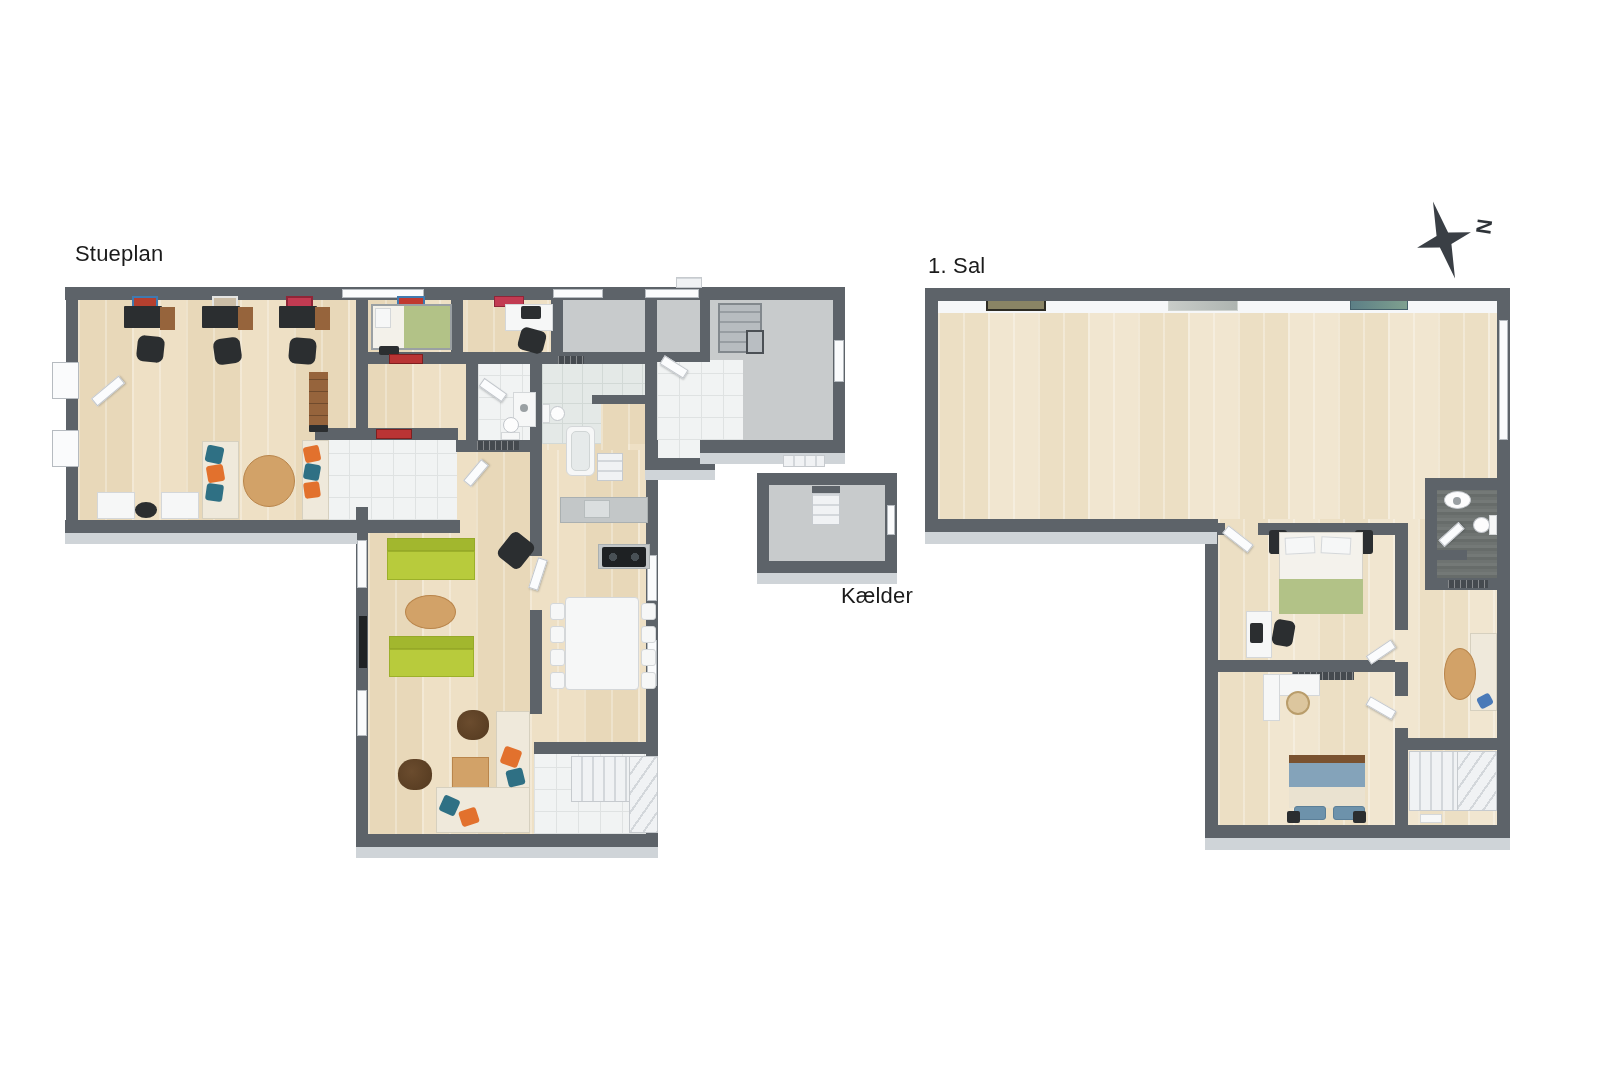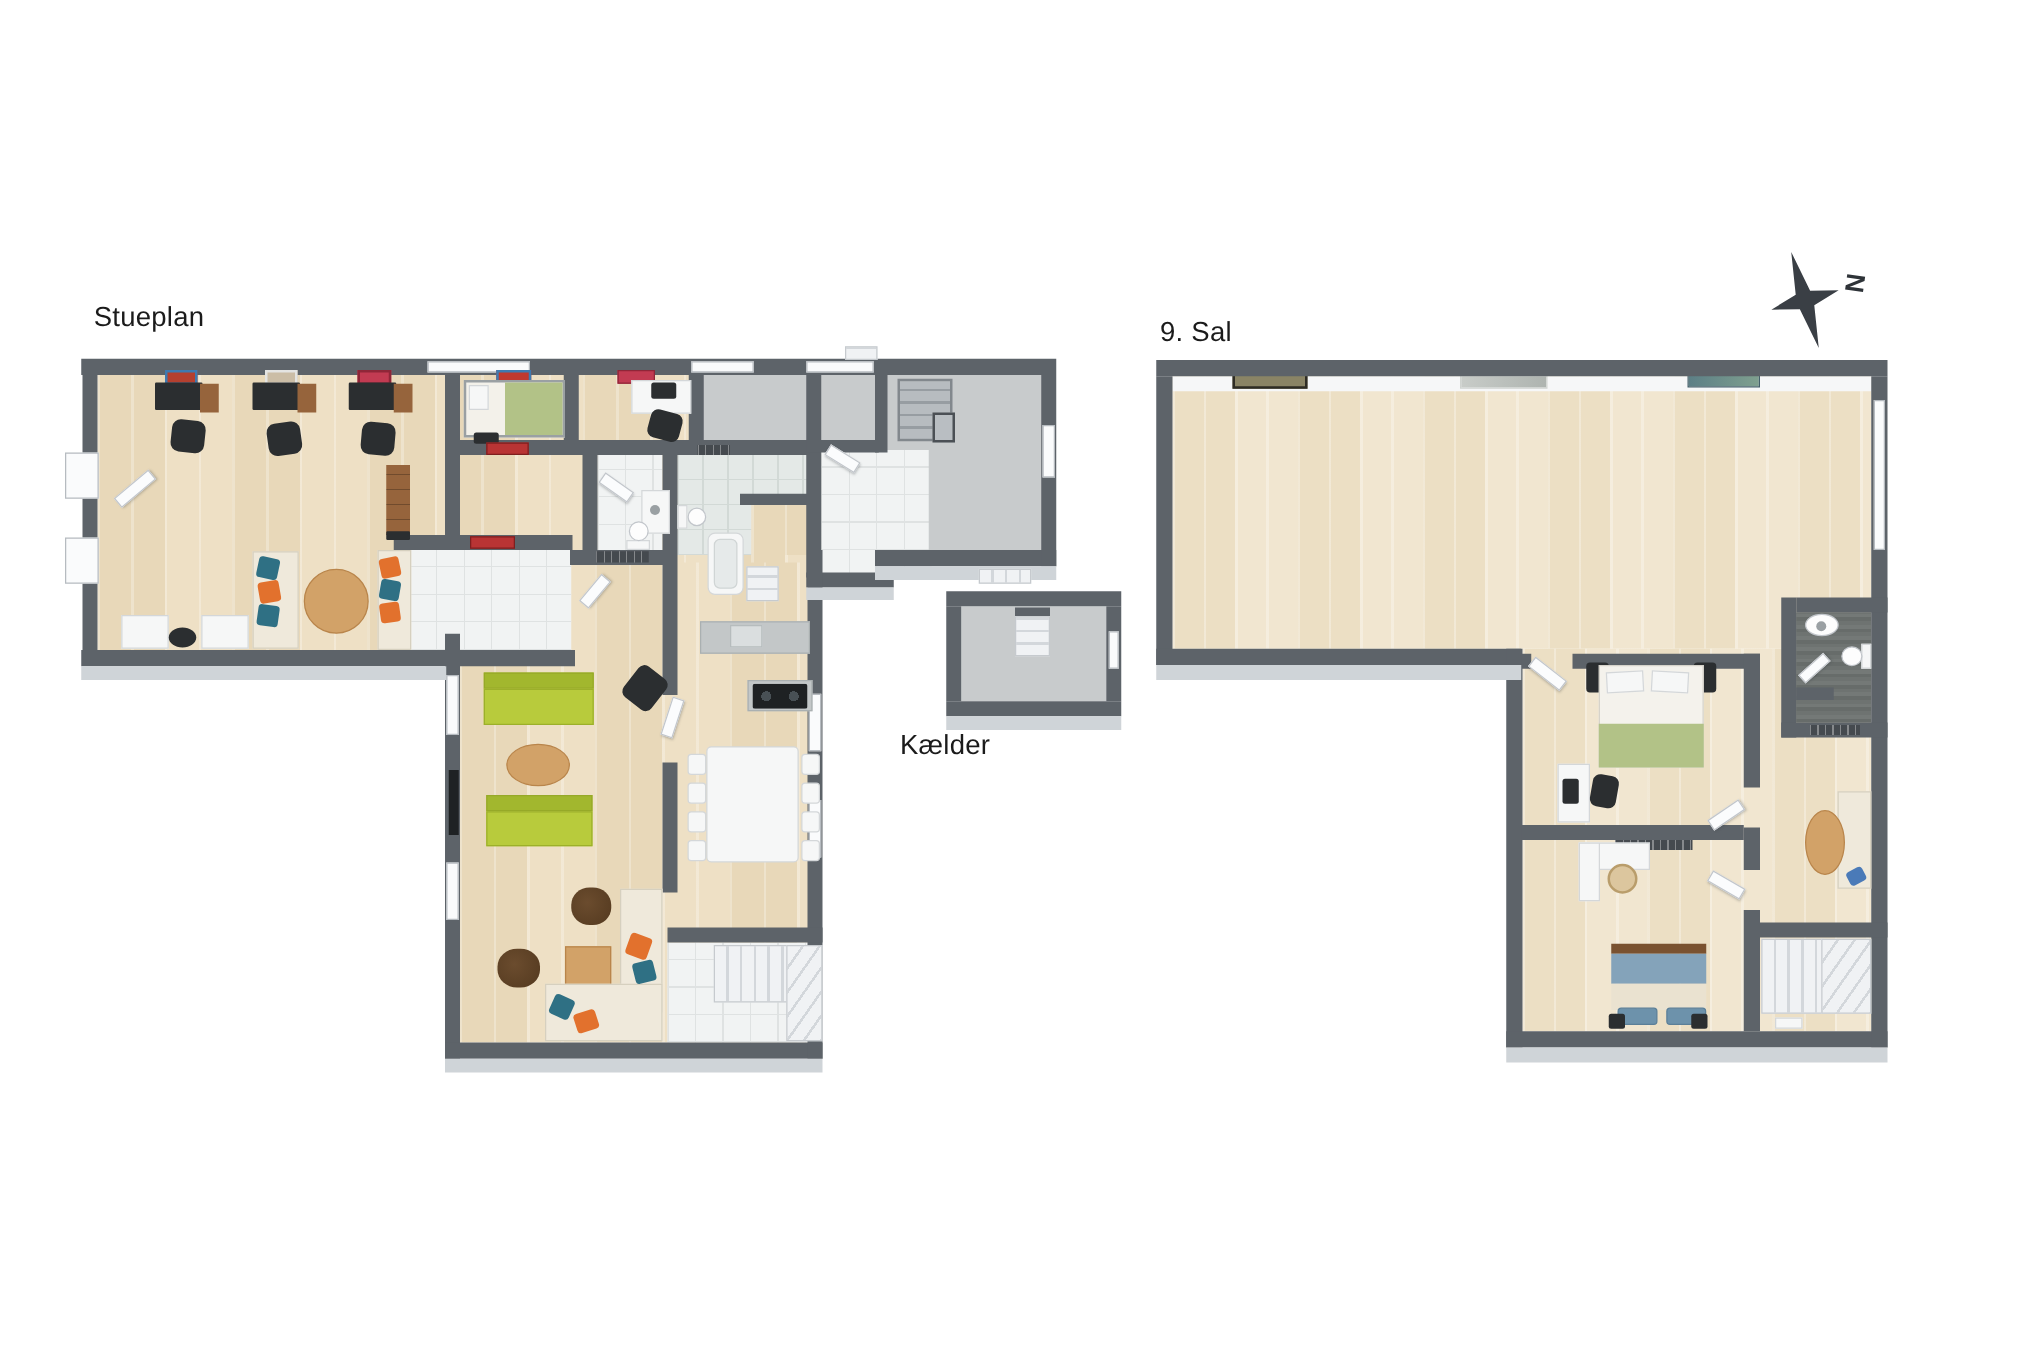--- a/index.html
+++ b/index.html
@@ -34,22 +34,22 @@
   .tbl{background:var(--wood-table,#d2a268);border:1px solid #b9854b;}
   .whf{background:#f6f7f7;border:1px solid #d4d7d9;}
   .ctr{background:#c3c7c8;border:1px solid #aab0b1;}
 </style>
 </head>
 <body>
 
 <div class="canvas">
 
   <div class="label" style="left:75px;top:241px">Stueplan</div>
-  <div class="label" style="left:928px;top:253px">9. Sal</div>
-  <div class="label" style="left:720px;top:583px;width:160px;text-align:left">Kælder</div>
+  <div class="label" style="left:928px;top:253px">1. Sal</div>
+  <div class="label" style="left:753px;top:583px;width:160px;text-align:right">Kælder</div>
 
   <div style="left:1398px;top:192px;width:104px;height:92px">
     <svg width="104" height="92" viewBox="0 0 104 92">
       <g fill="#3a3f45" transform="translate(46,48) rotate(-16)">
         <path d="M0,-40 L6,-6 L28,0 L6,6 L0,40 L-6,6 L-28,0 L-6,-6 Z"></path>
       </g>
       <text x="80" y="26" font-size="21" font-weight="bold" fill="#2e3338" transform="rotate(98 80 26)">N</text>
     </svg>
   </div>
 

